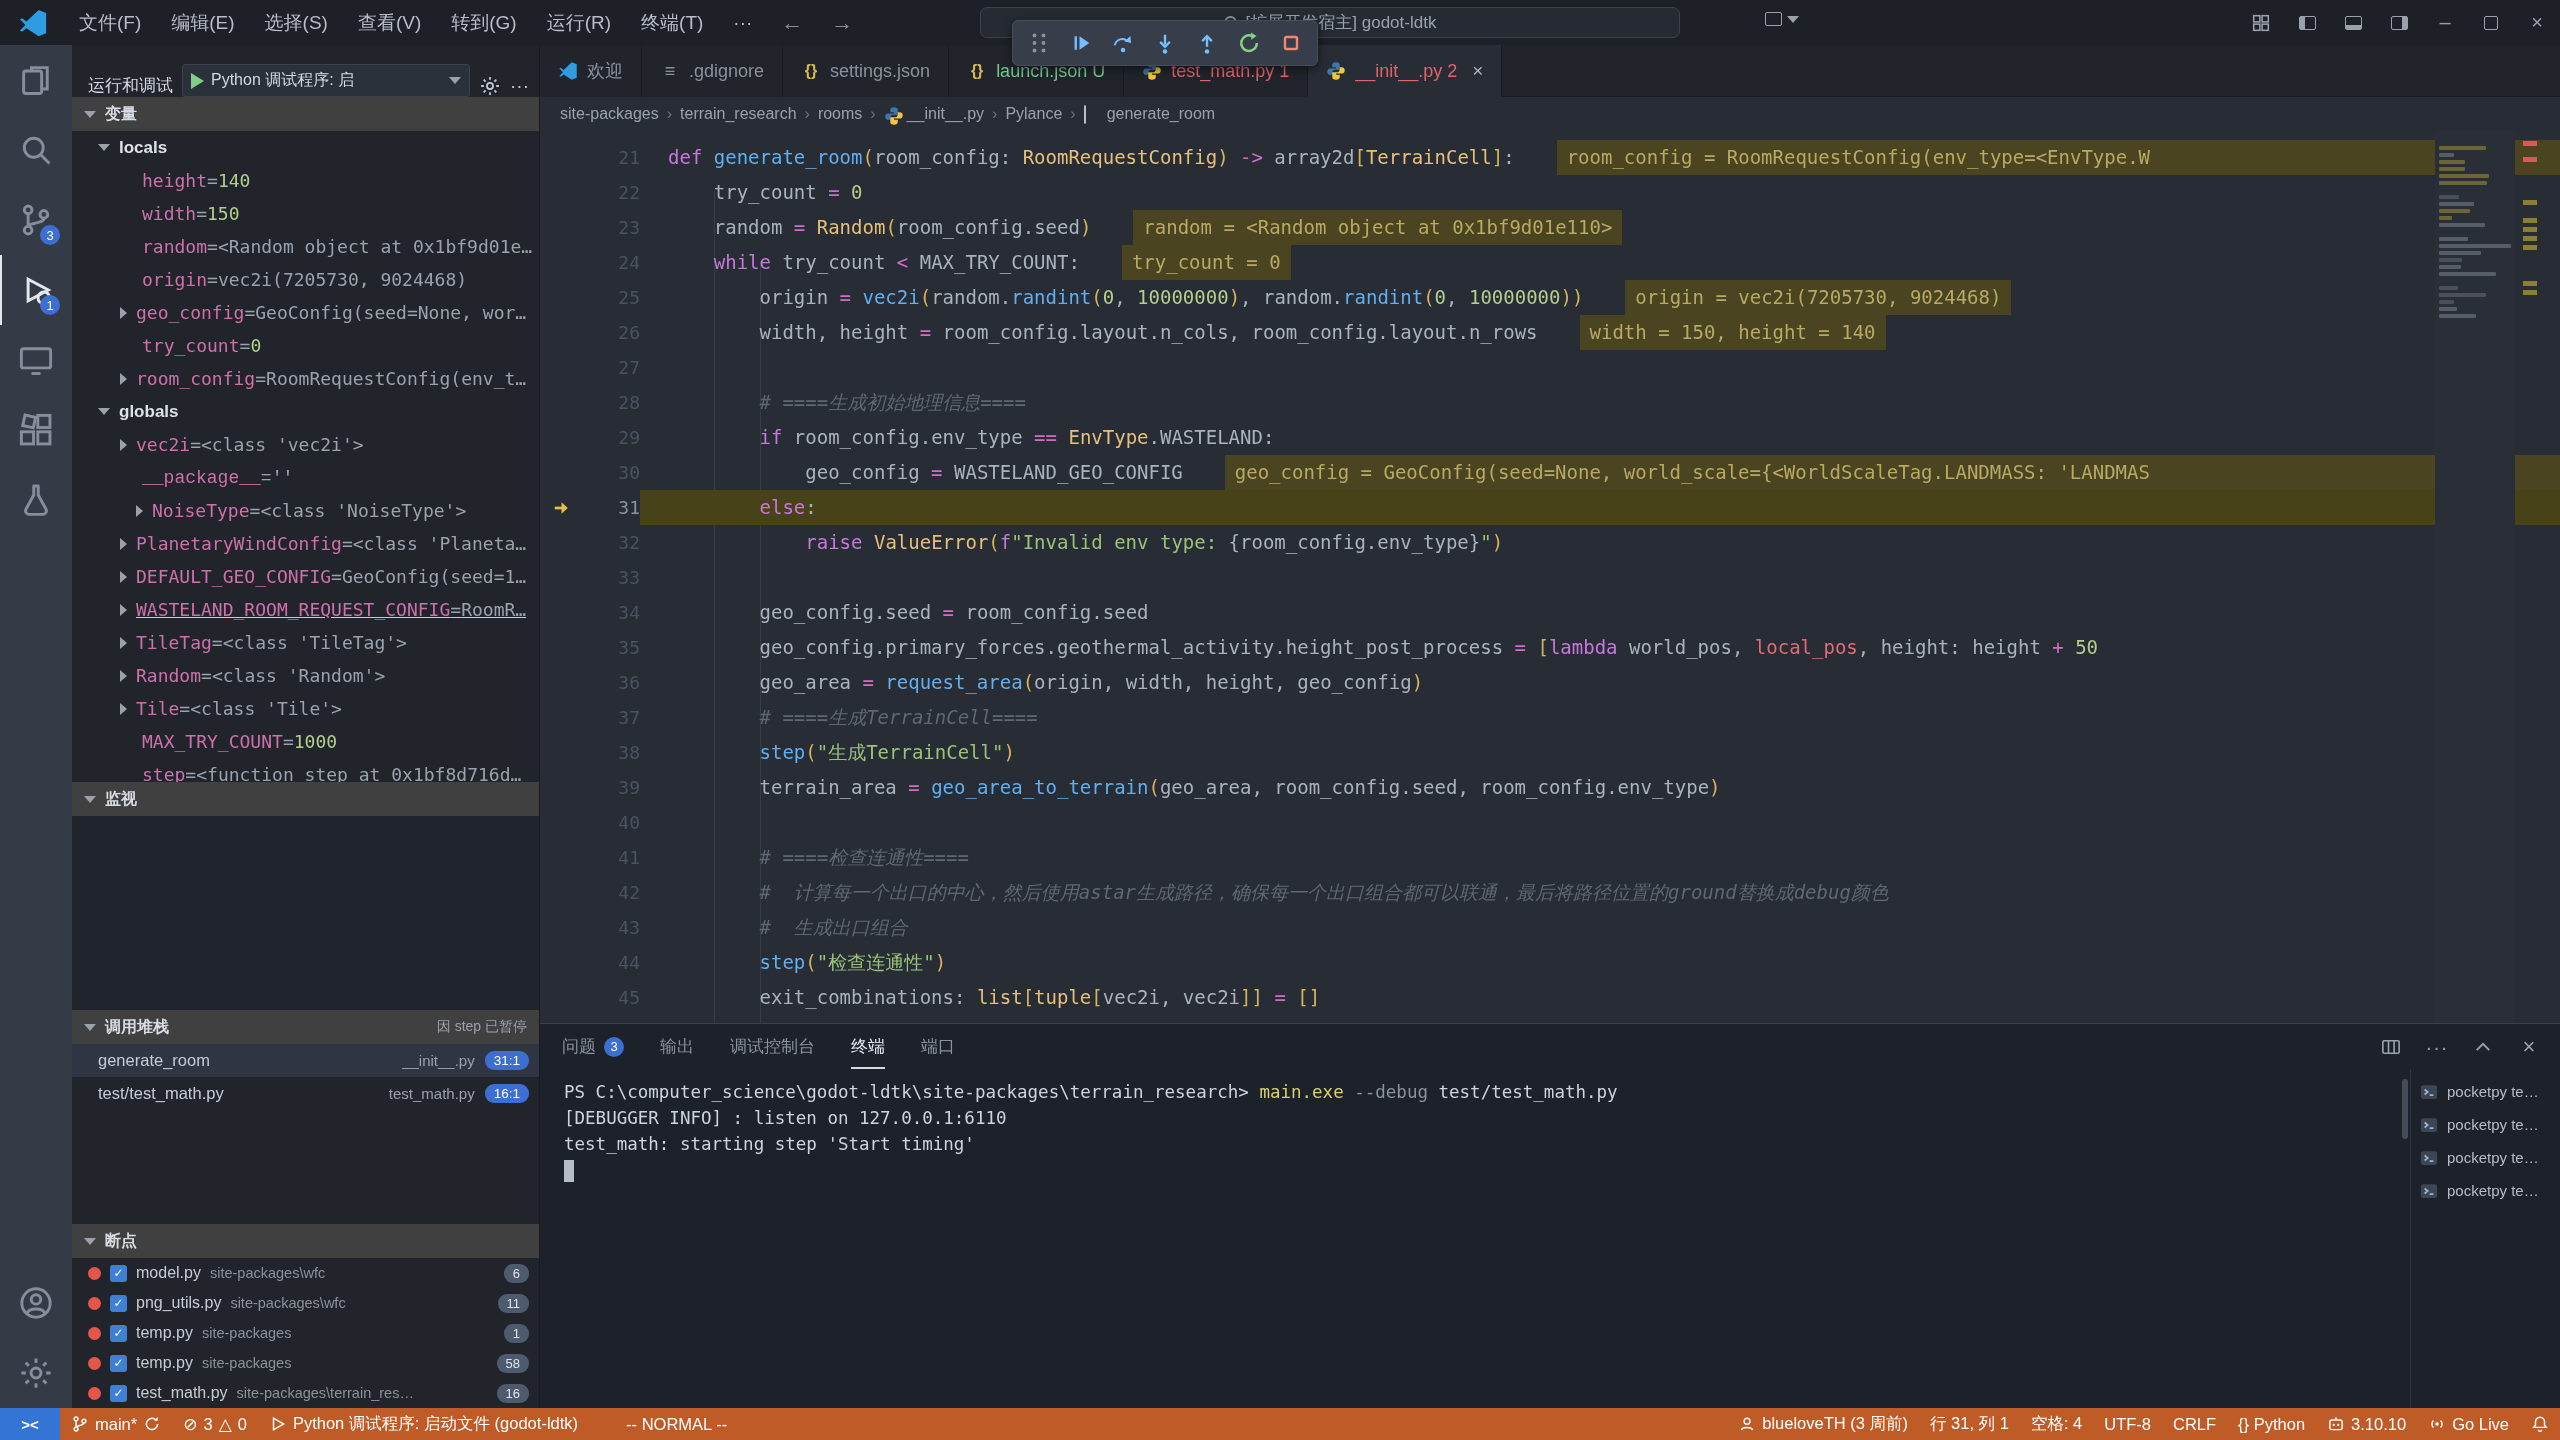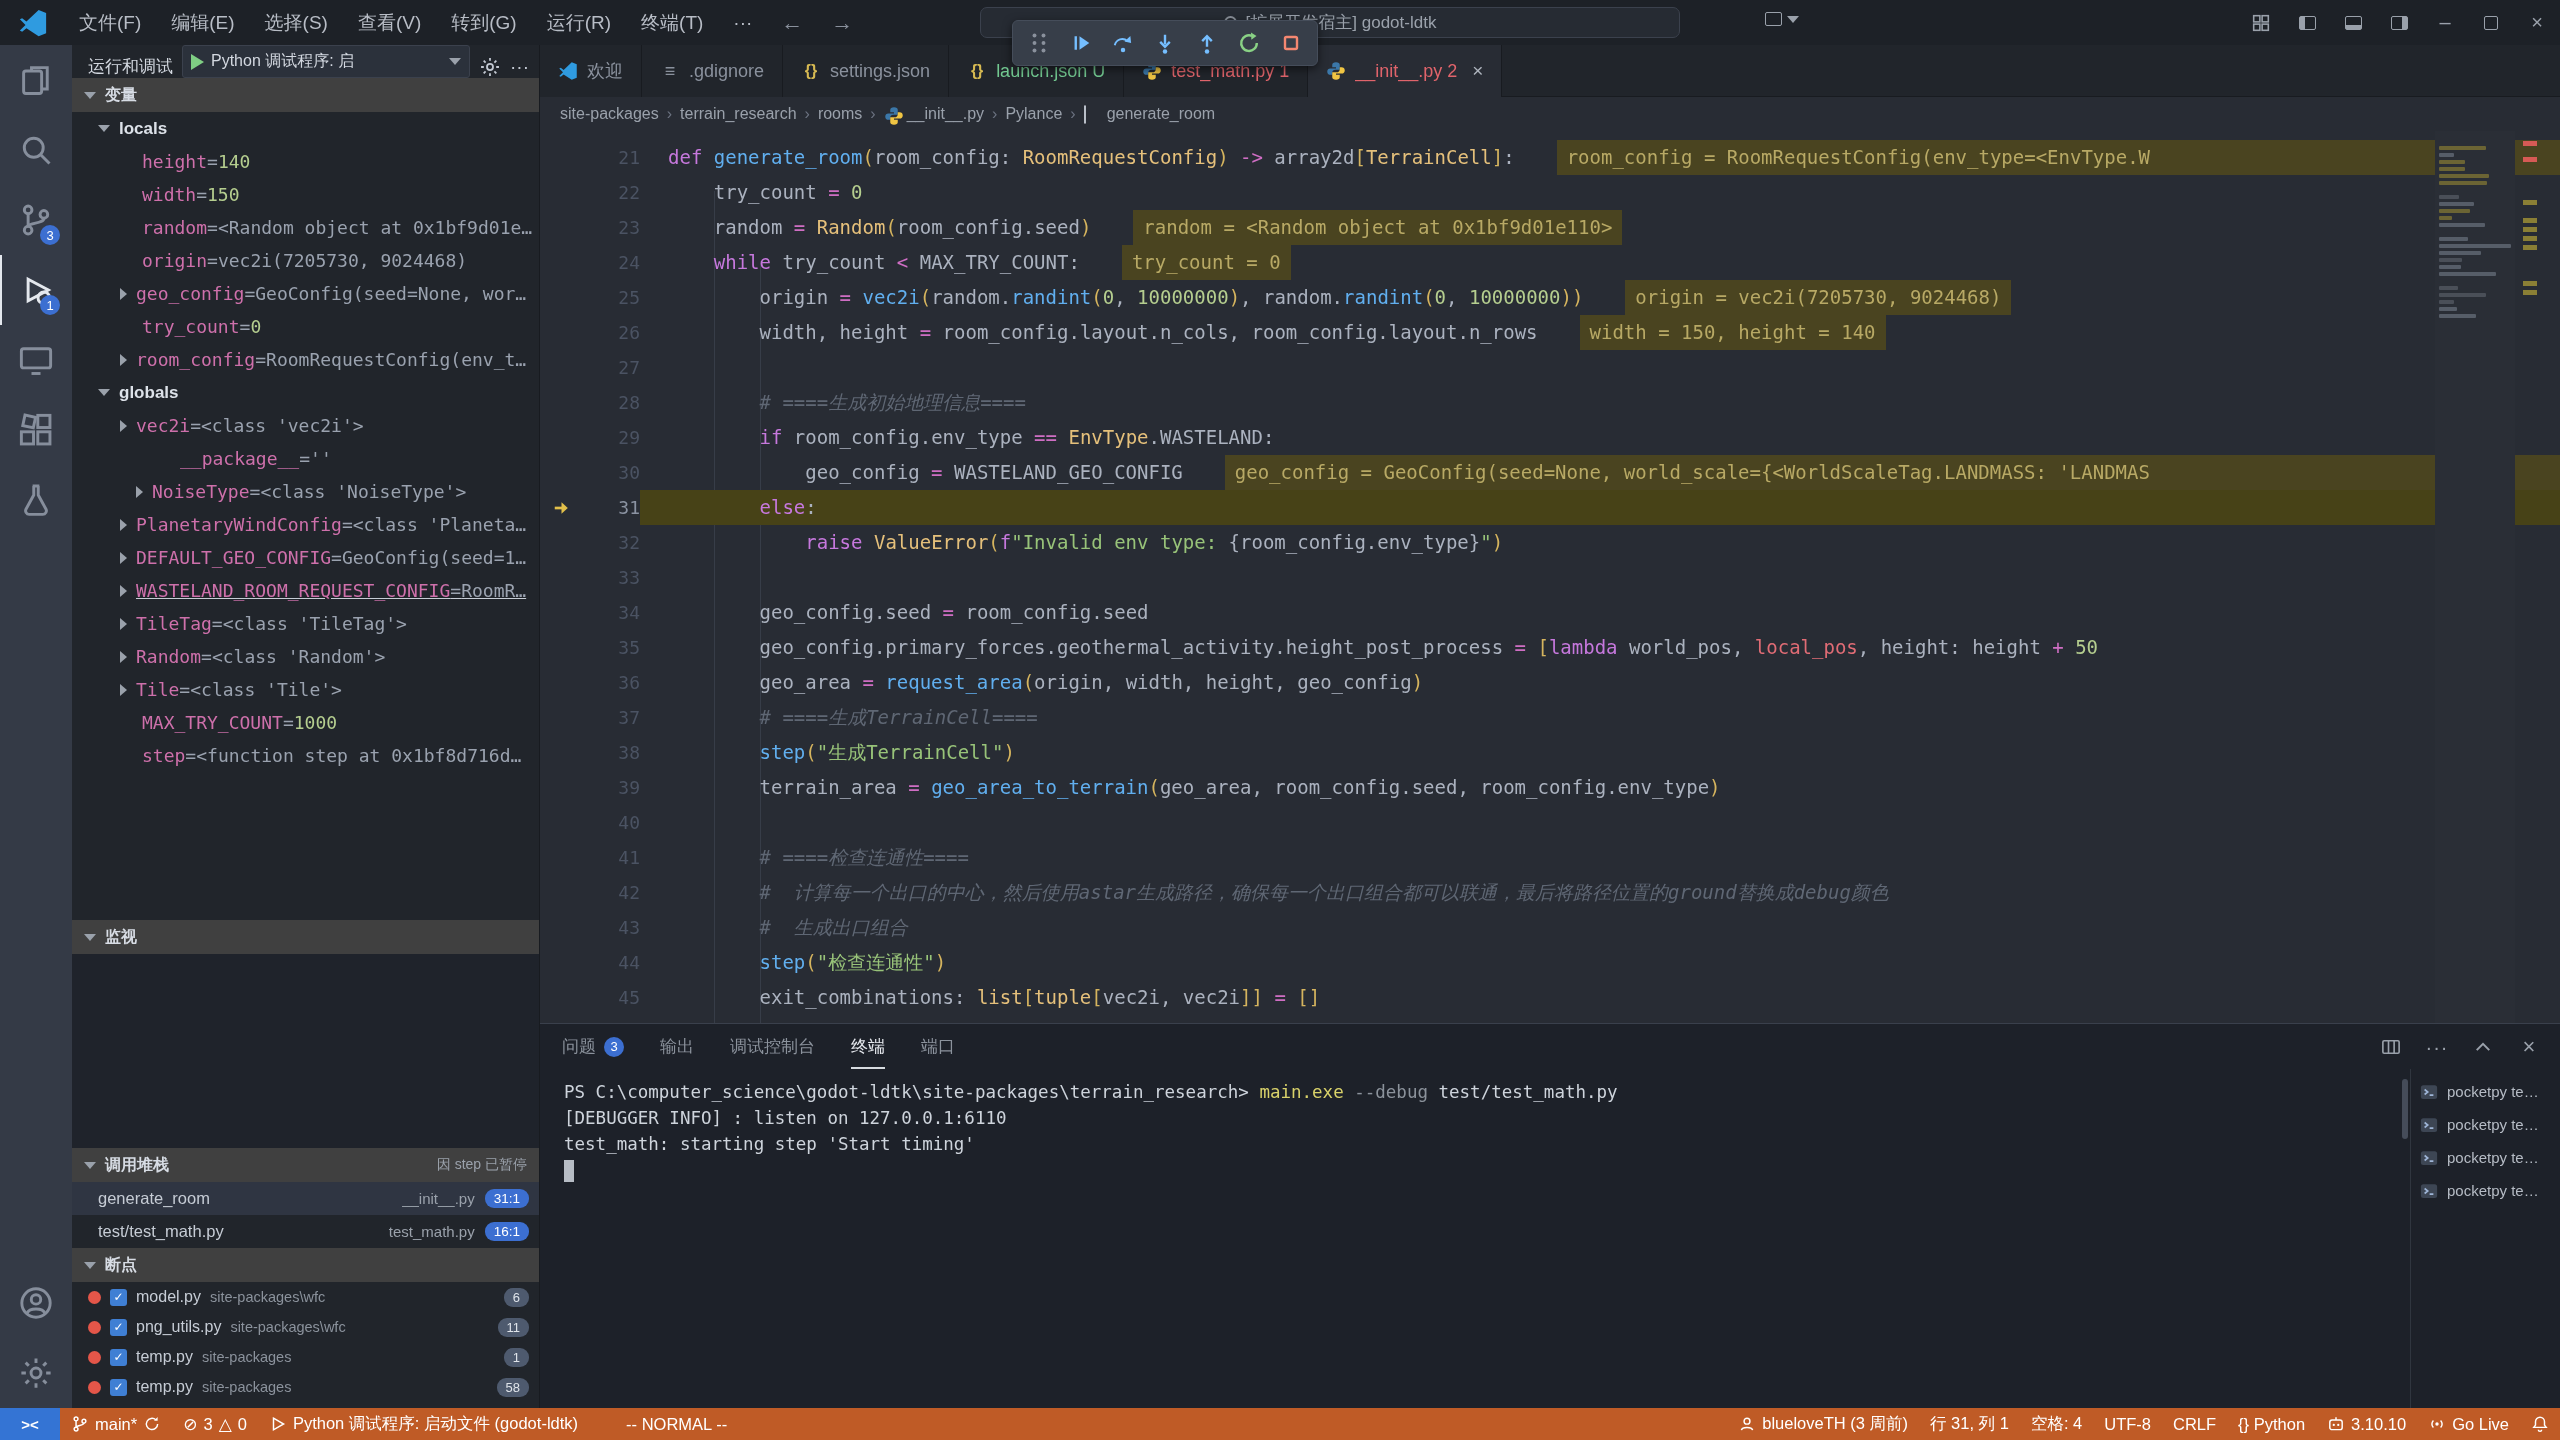--- a/index.html
+++ b/index.html
@@ -49,21 +49,21 @@
     border-right:1px solid #181b20; display:flex; flex-direction:column; color:#c6ccd5; overflow:hidden; }
   #run-bar { height:52px; display:flex; align-items:flex-end; padding:0 10px 0 16px; gap:9px; font-size:17px; color:#d3d8e0; }
   #run-config { height:33px; background:#2b313b; border:1px solid #3b414d; border-radius:3px; flex:1;
     display:flex; align-items:center; padding:0 8px; gap:7px; font-size:16px; overflow:hidden; white-space:nowrap; }
   .play-tri { width:0; height:0; border-left:13px solid #7fce84; border-top:8px solid transparent; border-bottom:8px solid transparent; }
   .chev-dn { width:0; height:0; border-left:6px solid transparent; border-right:6px solid transparent; border-top:7px solid #9aa1ab; }
   .chev-rt { width:0; height:0; border-top:6px solid transparent; border-bottom:6px solid transparent; border-left:7px solid #9aa1ab; }
   .sec-head { height:34px; background:#404040; display:flex; align-items:center; gap:9px; padding:0 12px;
     font-size:16px; font-weight:bold; color:#d7dce4; flex:0 0 auto; }
   .sec-head .right { margin-left:auto; font-weight:normal; font-size:14px; color:#9aa1ab; }
-  #vars-body { height:808px; overflow:hidden; flex:0 0 auto; }
+  #vars-body { height:651px; overflow:hidden; flex:0 0 auto; }
   .var-row { height:33px; display:flex; align-items:center; font-size:18px; white-space:nowrap; overflow:hidden;
     font-family:"DejaVu Sans Mono",monospace; }
   .scope { font-family:"Liberation Sans",sans-serif; font-weight:bold; color:#dde2e9; font-size:17px; }
   .vname { color:#ce70ab; }
   .veq { color:#9aa2af; }
   .vval { color:#9aa2af; }
   .vval.num { color:#b5ce8f; }
   #watch-body { height:194px; background:#1f232b; flex:0 0 auto; }
   .cs-row { height:33px; display:flex; align-items:center; padding:0 10px 0 26px; font-size:16.5px; }
   .cs-row.current { background:#2f3542; }
@@ -376,21 +376,21 @@
       <div class="var-row" style="padding-left: 26px;">
         <span class="chev-dn"></span>
         <span class="scope" style="margin-left: 9px;">globals</span>
       </div>
       <div class="var-row" style="padding-left: 48px;">
         <span class="chev-rt" style="margin-right: 9px;"></span>
         <span class="vname">vec2i</span>
         <span class="veq"> = </span>
         <span class="vval">&lt;class 'vec2i'&gt;</span>
       </div>
-      <div class="var-row" style="padding-left: 108px;">
+      <div class="var-row" style="padding-left: 70px; font-family: Liberation Mono, monospace;">
         <span class="vname">__package__</span>
         <span class="veq"> = </span>
         <span class="vval">''</span>
       </div>
       <div class="var-row" style="padding-left: 64px;">
         <span class="chev-rt" style="margin-right: 9px;"></span>
         <span class="vname">NoiseType</span>
         <span class="veq"> = </span>
         <span class="vval">&lt;class 'NoiseType'&gt;</span>
       </div>

